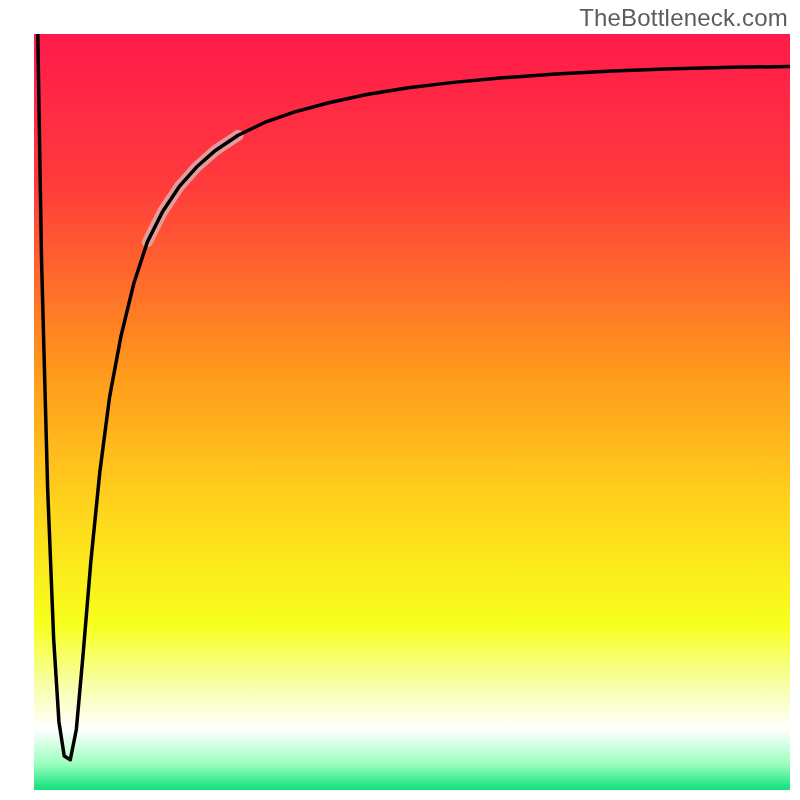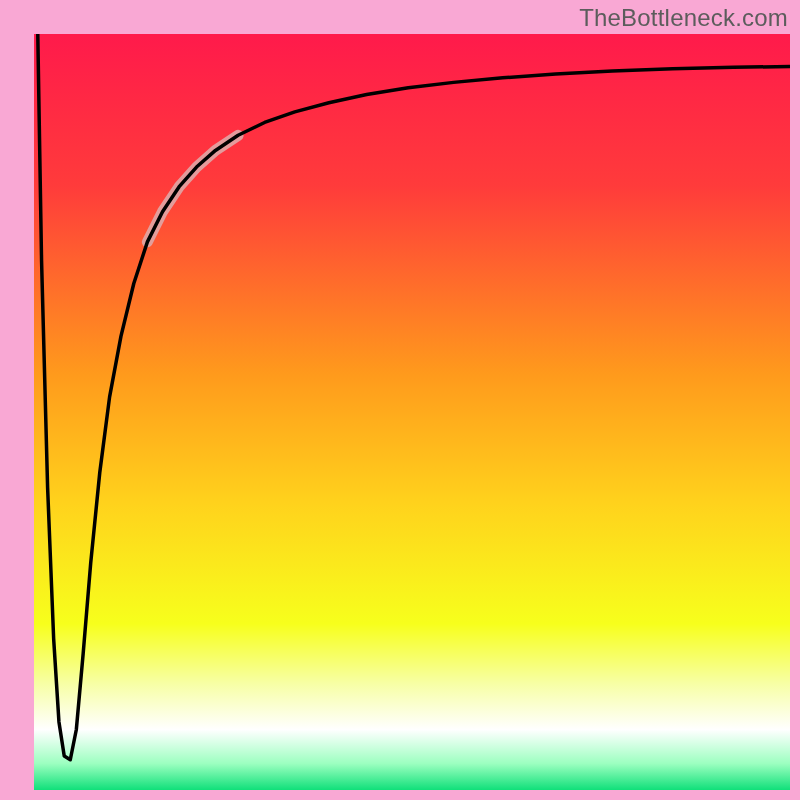--- a/index.html
+++ b/index.html
@@ -7,21 +7,21 @@
     padding: 0;
     width: 800px;
     height: 800px;
     background: #000;
     overflow: hidden;
   }
   .frame {
     position: relative;
     width: 800px;
     height: 800px;
-    background: #f9a8d4;
+    background: #ffffff;
   }
   .watermark {
     position: absolute;
     top: 4px;
     right: 12px;
     font-family: Arial, Helvetica, sans-serif;
     font-size: 24px;
     color: #5c5c5c;
     letter-spacing: 0.2px;
     user-select: none;

